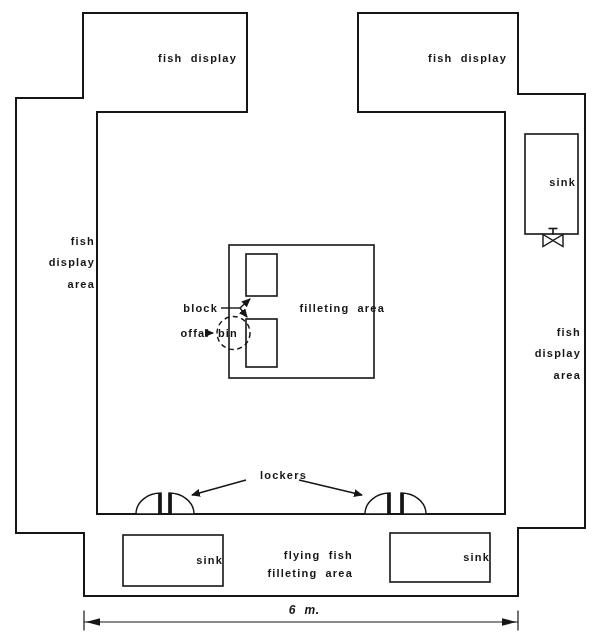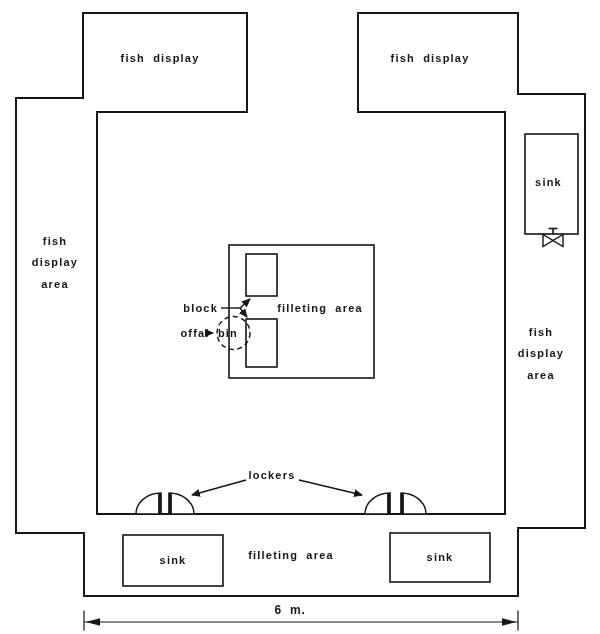--- a/index.html
+++ b/index.html
@@ -4,21 +4,21 @@
 <style>
   html,body{margin:0;padding:0;background:#ffffff;}
   .stage{
     position:relative;width:600px;height:634px;background:#ffffff;
     font-family:"Liberation Sans",sans-serif;overflow:hidden;
   }
   .stage svg{position:absolute;left:0;top:0;}
   .lbl{
     position:absolute;font-size:11px;font-weight:bold;color:#161616;
     letter-spacing:1.2px;word-spacing:4px;line-height:12px;
-    text-align:center;white-space:nowrap;
+    text-align:right;white-space:nowrap;
   }
   .lbl.right{text-align:right;}
   .lbl.dim{font-size:12px;letter-spacing:0.8px;}
   .lbl.two-line{line-height:18px;}
 </style>
 </head>
 <body>
 
 <div class="stage">
 
@@ -97,18 +97,19 @@
   <div class="lbl" style="left:255px;top:302px;width:130px;">filleting area</div>
   <div class="lbl right" style="left:156px;top:302px;width:62px;">block</div>
   <div class="lbl right" style="left:138px;top:327px;width:64px;margin-left:36px;">offal bin</div>
 
   <div class="lbl" style="left:237px;top:469px;width:70px;">lockers</div>
 
   <div class="lbl" style="left:123px;top:554px;width:100px;">sink</div>
   <div class="lbl" style="left:390px;top:551px;width:100px;">sink</div>
 
   <div class="lbl two-line" style="left:229px;top:546px;width:124px;">
+    <div>flying fish</div>
     <div>filleting area</div>
   </div>
 
-  <div class="lbl dim" style="left:260px;top:604px;width:60px;">6 m.</div>
+  <div class="lbl dim" style="left:260px;top:604px;width:60px;font-style:italic;">6 m.</div>
 
 </div>
 
 </body></html>

